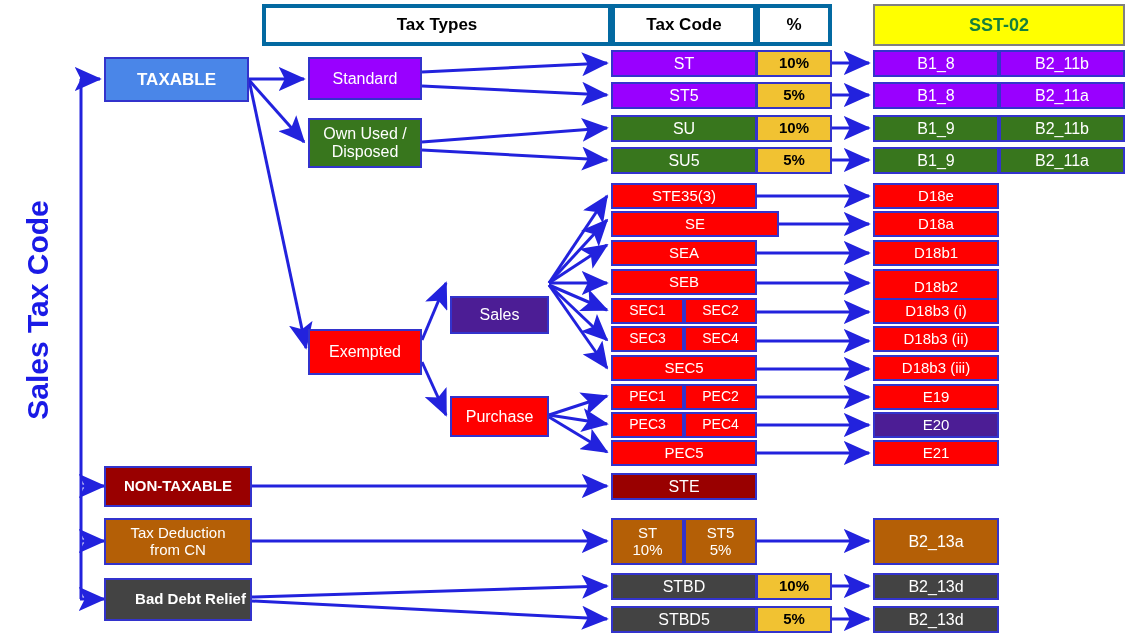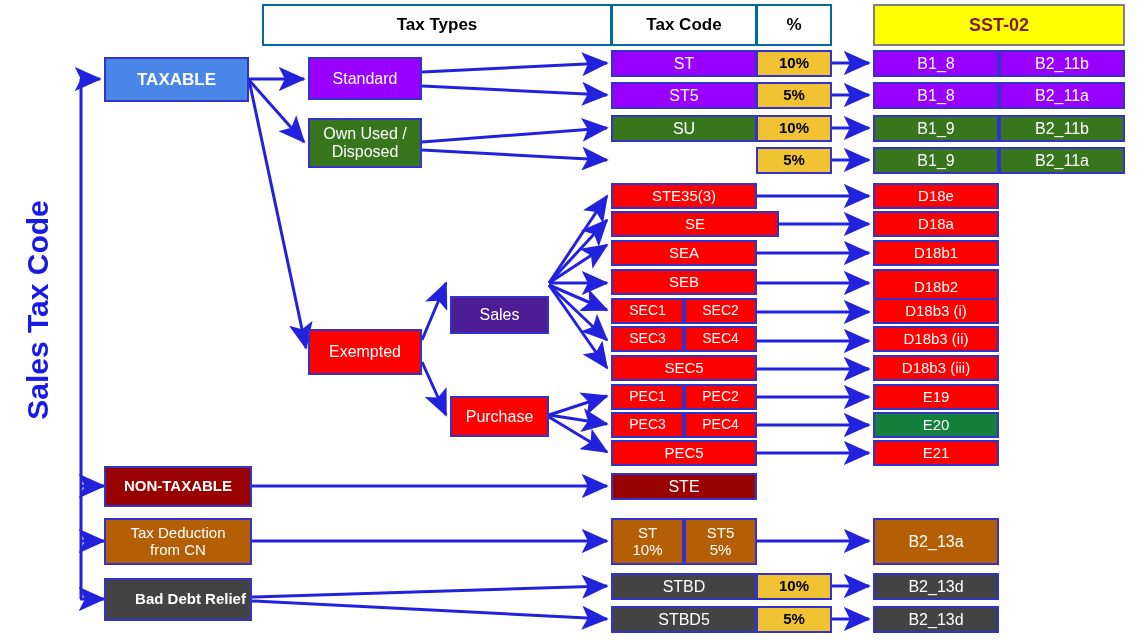--- a/index.html
+++ b/index.html
@@ -2,25 +2,25 @@
 <html><head>
 <meta charset="utf-8">
 <style>
   html,body{margin:0;padding:0;background:#ffffff;}
   body{width:1146px;height:643px;position:relative;overflow:hidden;
        font-family:"Liberation Sans", sans-serif;}
   #canvas{position:absolute;left:0;top:0;width:1146px;height:643px;}
   .box{position:absolute;box-sizing:border-box;border:2px solid #3333cc;
        display:flex;align-items:center;justify-content:center;text-align:center;
        line-height:1.12;z-index:5;}
-  .hdr{position:absolute;box-sizing:border-box;border:2px solid #0369a1;
+  .hdr{position:absolute;box-sizing:border-box;border:4px solid #0369a1;
        background:#ffffff;color:#000000;font-weight:bold;font-size:17px;
        display:flex;align-items:center;justify-content:center;z-index:6;}
   .sst{position:absolute;box-sizing:border-box;border:2px solid #808080;
-       background:#ffff00;color:#7f1d1d;font-weight:bold;font-size:18px;
+       background:#ffff00;color:#15803d;font-weight:bold;font-size:18px;
        display:flex;align-items:center;justify-content:center;z-index:6;}
   .w{color:#ffffff;}
   .k{color:#000000;}
   .b17{font-size:17px;font-weight:bold;}
   .b15{font-size:15px;font-weight:bold;}
   .n16{font-size:16px;font-weight:normal;}
   .n15{font-size:15px;font-weight:normal;}
   .n14{font-size:14px;font-weight:normal;}
   #side{position:absolute;left:-92px;top:290px;width:260px;height:40px;
         transform:rotate(-90deg);color:#1a1ae6;font-size:30px;font-weight:bold;
@@ -138,20 +138,21 @@
 
   <div class="box n16 w" style="left:611px;top:50px;width:146px;height:27px;background:#9900ff;">ST</div>
   <div class="box b15 k" style="left:756px;top:50px;width:76px;height:27px;background:#f1c232;">10%</div>
 
   <div class="box n16 w" style="left:611px;top:82px;width:146px;height:27px;background:#9900ff;">ST5</div>
   <div class="box b15 k" style="left:756px;top:82px;width:76px;height:27px;background:#f1c232;">5%</div>
 
   <div class="box n16 w" style="left:611px;top:115px;width:146px;height:27px;background:#38761d;">SU</div>
   <div class="box b15 k" style="left:756px;top:115px;width:76px;height:27px;background:#f1c232;">10%</div>
 
+  <div class="box n16 w" style="left:611px;top:147px;width:146px;height:27px;background:#38761d;">SU5</div>
   <div class="box b15 k" style="left:756px;top:147px;width:76px;height:27px;background:#f1c232;">5%</div>
 
   <div class="box n15 w" style="left:611px;top:183px;width:146px;height:26px;background:#ff0000;">STE35(3)</div>
   <div class="box n15 w" style="left:611px;top:211px;width:168px;height:26px;background:#ff0000;">SE</div>
   <div class="box n15 w" style="left:611px;top:240px;width:146px;height:26px;background:#ff0000;">SEA</div>
   <div class="box n15 w" style="left:611px;top:269px;width:146px;height:26px;background:#ff0000;">SEB</div>
 
   <div class="box n14 w" style="left:611px;top:298px;width:73px;height:26px;background:#ff0000;">SEC1</div>
   <div class="box n14 w" style="left:684px;top:298px;width:73px;height:26px;background:#ff0000;">SEC2</div>
 
@@ -198,21 +199,21 @@
   <div class="box n16 w" style="left:999px;top:147px;width:126px;height:27px;background:#38761d;">B2_11a</div>
 
   <div class="box n15 w" style="left:873px;top:183px;width:126px;height:26px;background:#ff0000;">D18e</div>
   <div class="box n15 w" style="left:873px;top:211px;width:126px;height:26px;background:#ff0000;">D18a</div>
   <div class="box n15 w" style="left:873px;top:240px;width:126px;height:26px;background:#ff0000;">D18b1</div>
   <div class="box n15 w" style="left:873px;top:269px;width:126px;height:37px;background:#ff0000;">D18b2</div>
   <div class="box n15 w" style="left:873px;top:298px;width:126px;height:26px;background:#ff0000;">D18b3 (i)</div>
   <div class="box n15 w" style="left:873px;top:326px;width:126px;height:26px;background:#ff0000;">D18b3 (ii)</div>
   <div class="box n15 w" style="left:873px;top:355px;width:126px;height:26px;background:#ff0000;">D18b3 (iii)</div>
   <div class="box n15 w" style="left:873px;top:384px;width:126px;height:26px;background:#ff0000;">E19</div>
-  <div class="box n15 w" style="left:873px;top:412px;width:126px;height:26px;background:#15803d;text-align:center;">E20</div>
+  <div class="box n15 w" style="left:873px;top:412px;width:126px;height:26px;background:#4c1d95;text-align:center;">E20</div>
   <div class="box n15 w" style="left:873px;top:440px;width:126px;height:26px;background:#ff0000;">E21</div>
 
   <div class="box n16 w" style="left:873px;top:518px;width:126px;height:47px;background:#b45f06;">B2_13a</div>
 
   <div class="box n16 w" style="left:873px;top:573px;width:126px;height:27px;background:#434343;">B2_13d</div>
   <div class="box n16 w" style="left:873px;top:606px;width:126px;height:27px;background:#434343;">B2_13d</div>
 
 </div>
 
 </body></html>

